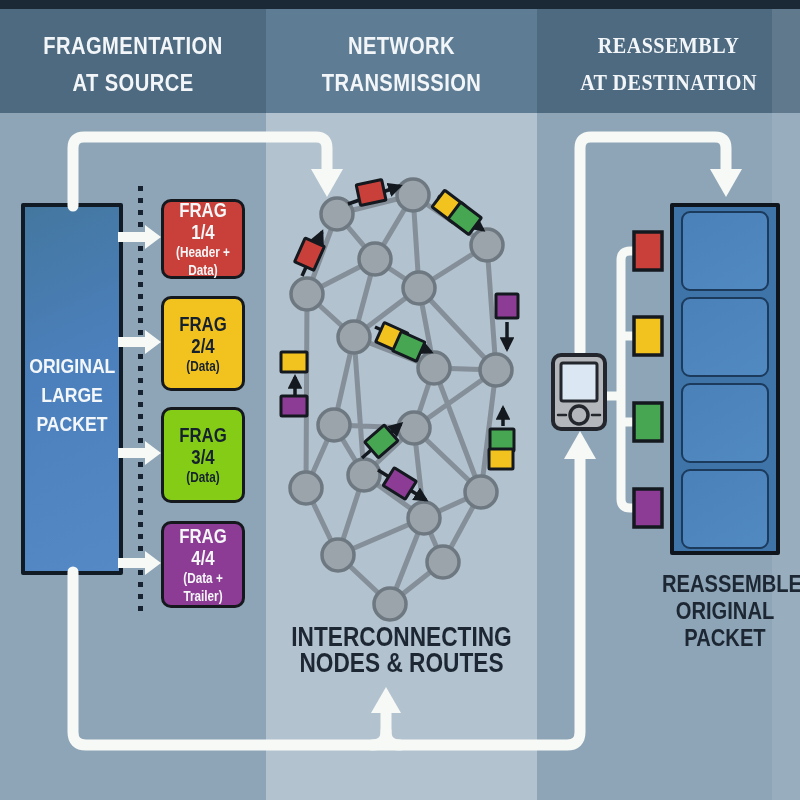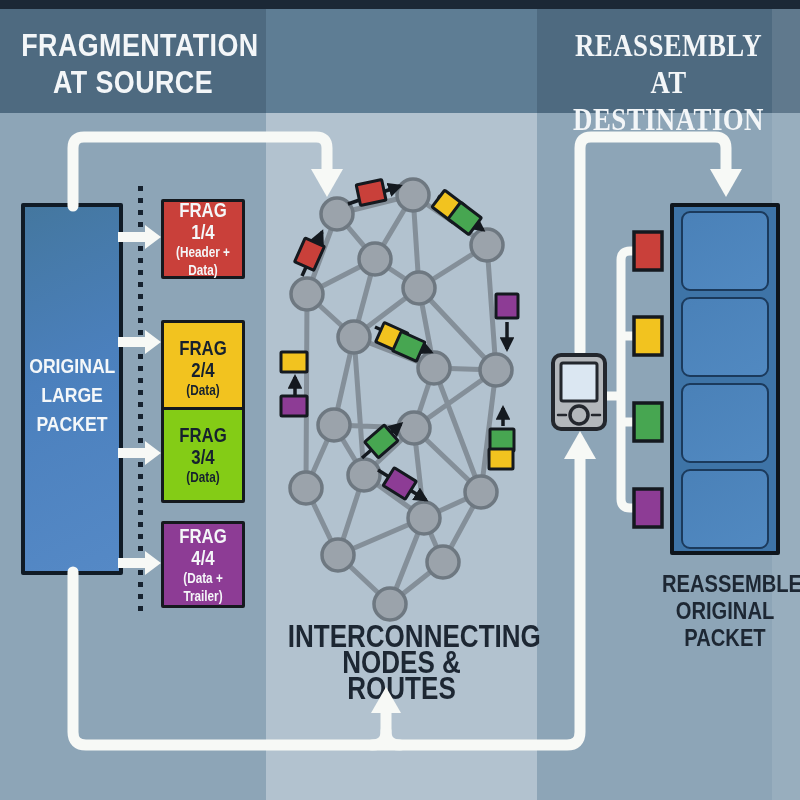--- a/index.html
+++ b/index.html
@@ -1,35 +1,35 @@
 <!DOCTYPE html>
 <html><head>
 <meta charset="utf-8">
 <style>
   html,body{margin:0;padding:0;background:#333;}
   .canvas{position:relative;width:800px;height:800px;overflow:hidden;
           font-family:"Liberation Sans", sans-serif;}
   .band{position:absolute;}
   .cx{display:block;transform:scaleX(0.84);transform-origin:50% 50%;}
   .hdr-text{position:absolute;top:27px;text-align:center;color:#f3f6f8;
-            font-weight:700;font-size:32px;line-height:37px;letter-spacing:.5px;}
+            font-weight:700;font-size:24px;line-height:37px;letter-spacing:.5px;}
   .pkt-box{position:absolute;left:21px;top:203px;width:102px;height:372px;
            box-sizing:border-box;border:4px solid #101b26;border-radius:2px;
            background:linear-gradient(155deg,#44779f 0%,#4b80bd 45%,#5589c6 100%);}
   .pkt-label{position:absolute;left:21px;top:351px;width:102px;text-align:center;
              color:#f4f7f9;font-weight:700;font-size:21px;line-height:29px;}
   .dotted{position:absolute;left:138px;top:186px;width:5px;height:432px;
           background:repeating-linear-gradient(180deg,#16222f 0 5px,transparent 5px 12px);}
   .frag{position:absolute;left:161px;width:84px;box-sizing:border-box;
-        border:3px solid #15191e;border-radius:2px;display:flex;flex-direction:column;
+        border:3px solid #15191e;border-radius:10px;display:flex;flex-direction:column;
         align-items:center;justify-content:center;text-align:center;}
   .frag .t{font-weight:700;font-size:20px;line-height:22px;}
   .frag .s{font-weight:700;font-size:14px;line-height:16px;margin-top:2px;}
   .net-caption{position:absolute;left:266px;top:624px;width:271px;text-align:center;
-               color:#1d2733;font-weight:700;font-size:31px;line-height:26px;}
+               color:#1d2733;font-weight:700;font-size:27px;line-height:26px;}
   .reasm-box{position:absolute;left:670px;top:203px;width:110px;height:352px;
              box-sizing:border-box;border:4px solid #0e151c;border-radius:2px;
              background:#3e74a7;}
   .seg{position:absolute;left:7px;width:88px;height:80px;box-sizing:border-box;
        border:2px solid #1b3a5c;border-radius:9px;
        background:linear-gradient(150deg,#4a81b8,#5189c1);}
   .reasm-caption{position:absolute;left:650px;top:570px;width:150px;text-align:center;
                  color:#1d2733;font-weight:700;font-size:24px;line-height:27px;}
   svg.overlay{position:absolute;left:0;top:0;pointer-events:none;}
   .edge{stroke:#828c96;stroke-width:5;stroke-linecap:round;fill:none;opacity:.95;}
@@ -53,39 +53,43 @@
   <div class="band" style="left:537px;top:9px;width:263px;height:104px;background:#4e6a80;"></div>
   <div class="band" style="left:0;top:113px;width:266px;height:687px;background:#8da5b7;"></div>
   <div class="band" style="left:266px;top:113px;width:271px;height:687px;background:#b2c2cf;"></div>
   <div class="band" style="left:537px;top:113px;width:263px;height:687px;background:#8da5b7;"></div>
   <div class="band" style="left:772px;top:9px;width:28px;height:791px;background:rgba(255,255,255,0.10);"></div>
 
   <div class="hdr-text" style="left:0;width:266px;">
     <span class="cx"><span>FRAGMENTATION</span><br>
     <span>AT SOURCE</span></span>
   </div>
+  <div class="hdr-text" style="left:266px;width:271px;">
+    <span class="cx"><span>NETWORK</span><br>
+    <span>TRANSMISSION</span></span>
+  </div>
   <div class="hdr-text" style="left:537px;width:263px;font-family:Liberation Serif, serif;">
     <span class="cx"><span>REASSEMBLY</span><br>
     <span>AT DESTINATION</span></span>
   </div>
 
   <div class="pkt-box"></div>
   <div class="pkt-label">
     <span class="cx"><span>ORIGINAL</span><br>
     <span>LARGE</span><br>
     <span>PACKET</span></span>
   </div>
 
   <div class="dotted"></div>
 
   <div class="frag" style="top: 199px; height: 80px; background-color: rgb(201, 64, 58); color: rgb(244, 246, 248);">
     <span class="cx"><span class="t">FRAG 1/4</span><br>
     <span class="s">(Header + Data)</span></span>
   </div>
-  <div class="frag" style="top: 296px; height: 95px; background-color: rgb(242, 195, 31); color: rgb(22, 33, 46); margin-top: 24px;">
+  <div class="frag" style="top: 296px; height: 95px; background-color: rgb(242, 195, 31); color: rgb(22, 33, 46);">
     <span class="cx"><span class="t">FRAG 2/4</span><br>
     <span class="s">(Data)</span></span>
   </div>
   <div class="frag" style="top: 407px; height: 96px; background-color: #84cc16; color: rgb(22, 33, 46);">
     <span class="cx"><span class="t">FRAG 3/4</span><br>
     <span class="s">(Data)</span></span>
   </div>
   <div class="frag" style="top: 521px; height: 87px; background-color: rgb(141, 60, 149); color: rgb(244, 246, 248);">
     <span class="cx"><span class="t">FRAG 4/4</span><br>
     <span class="s">(Data + Trailer)</span></span>

